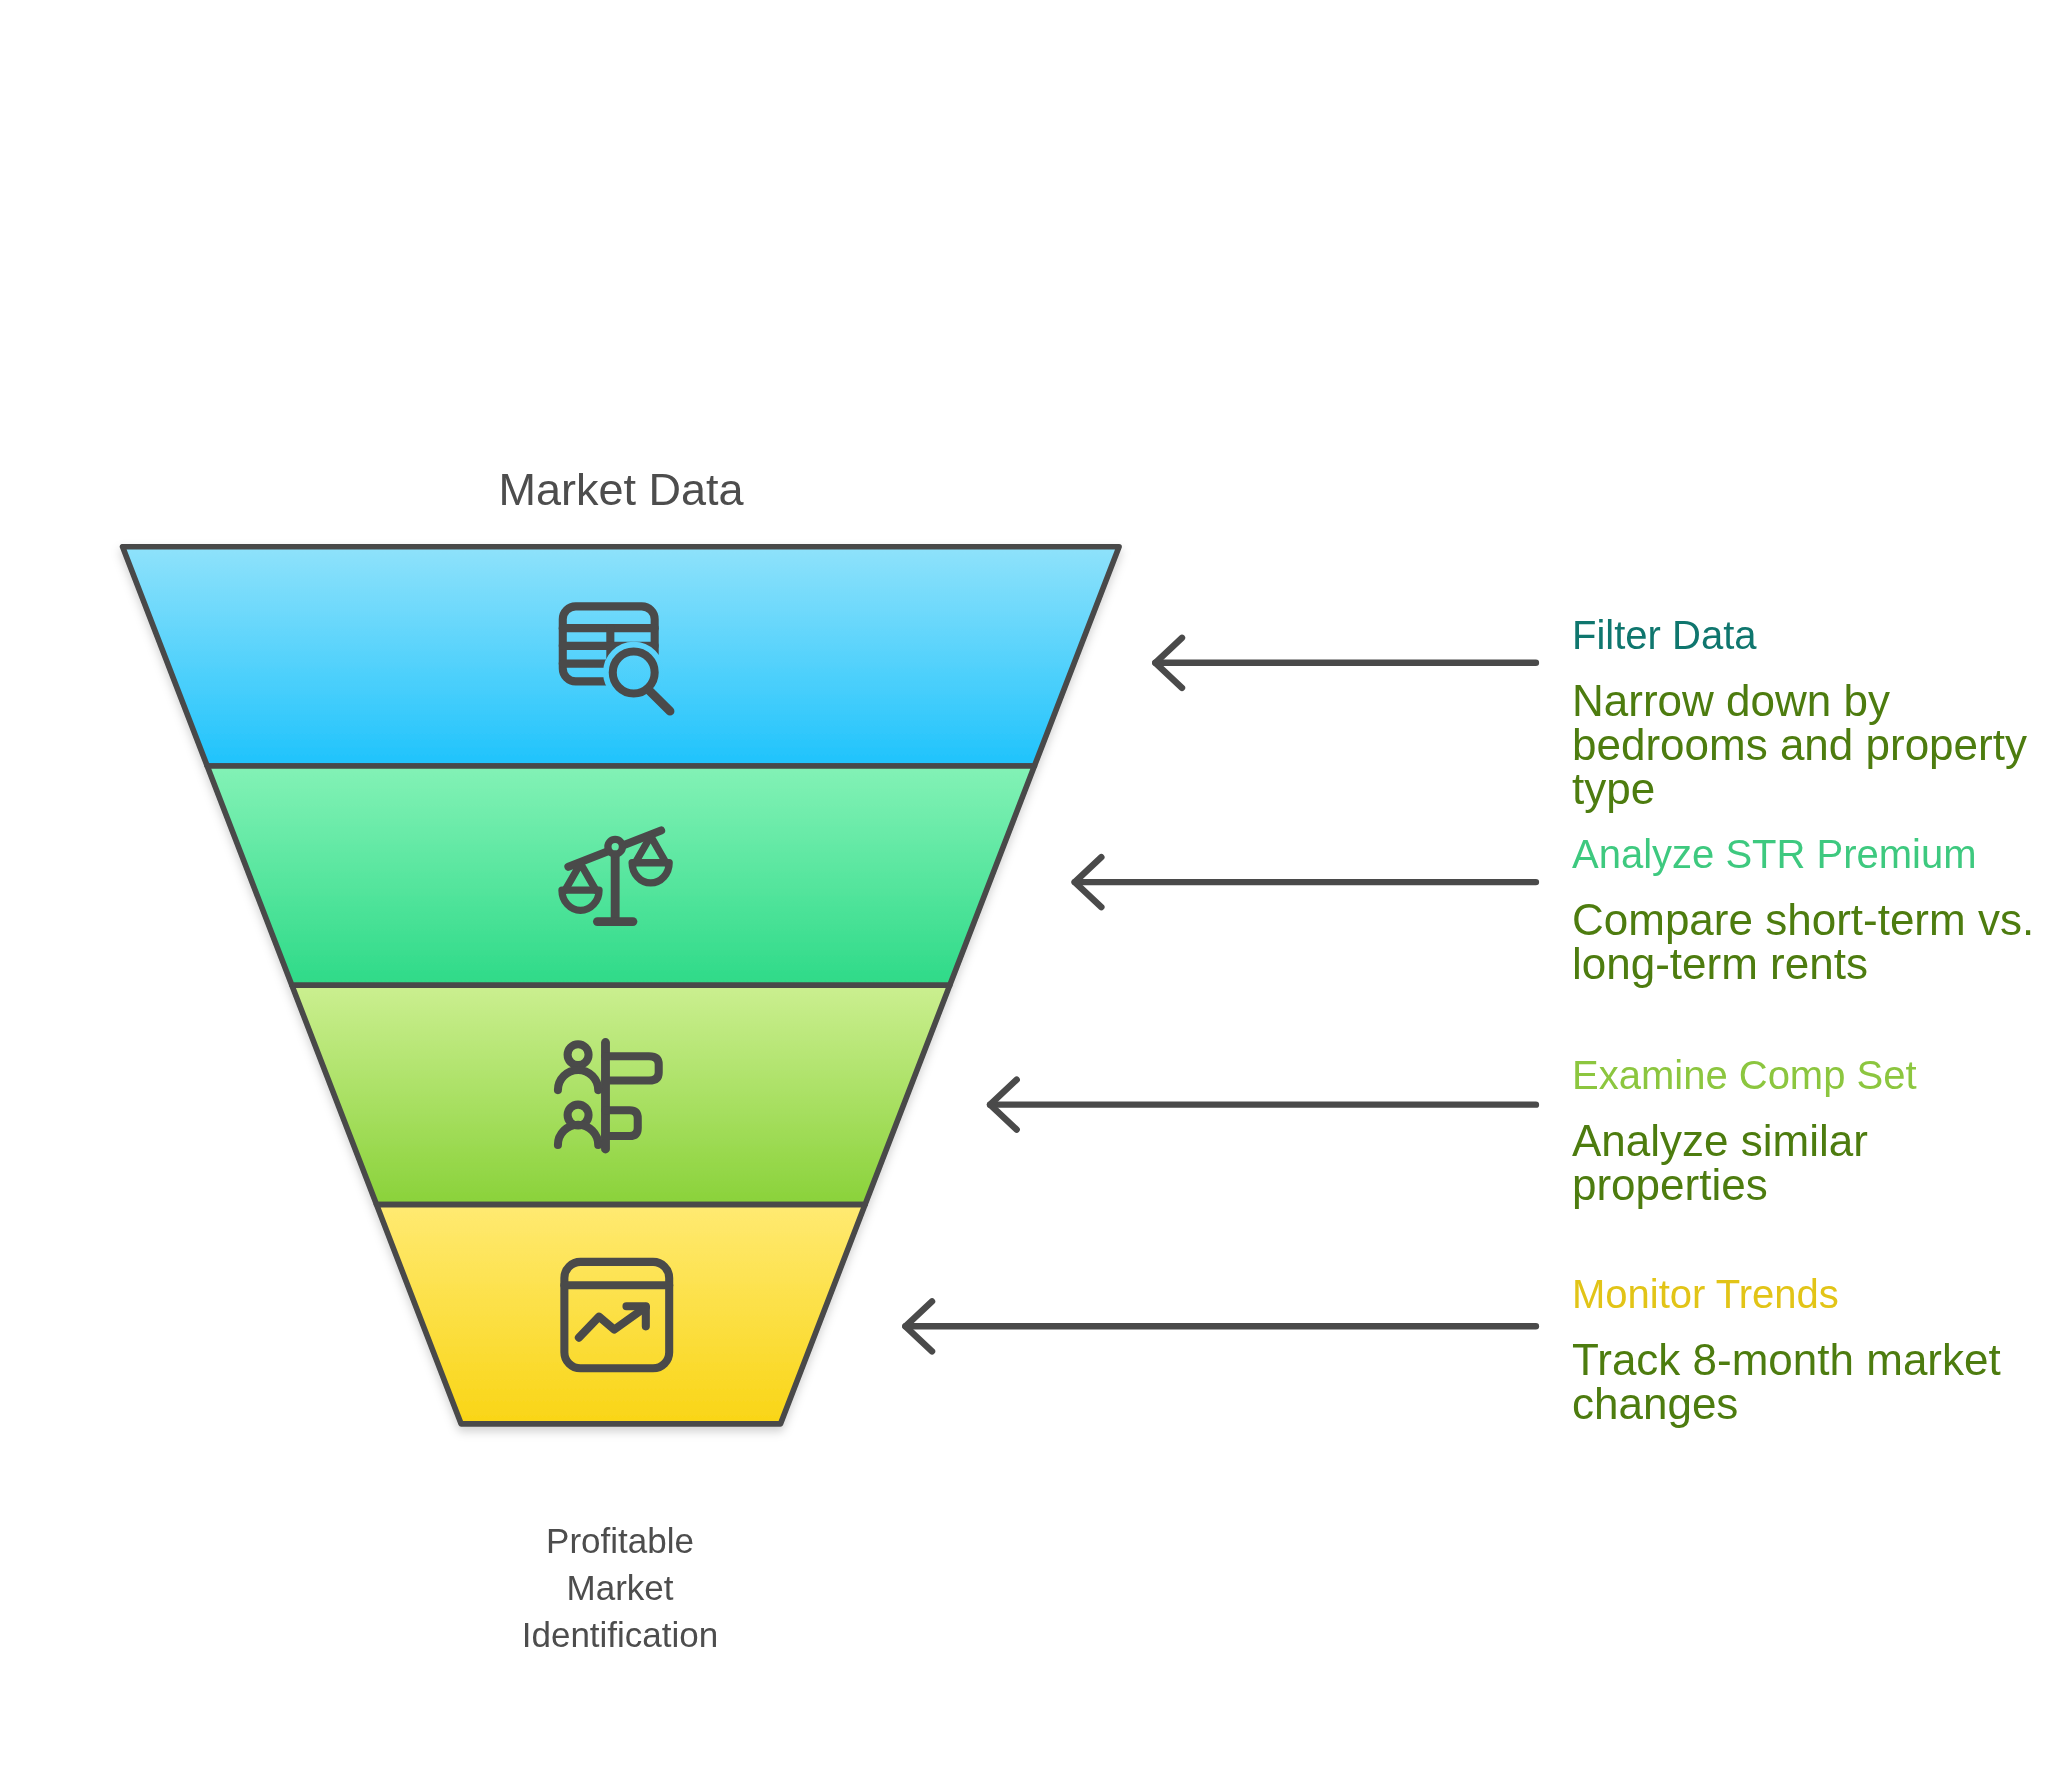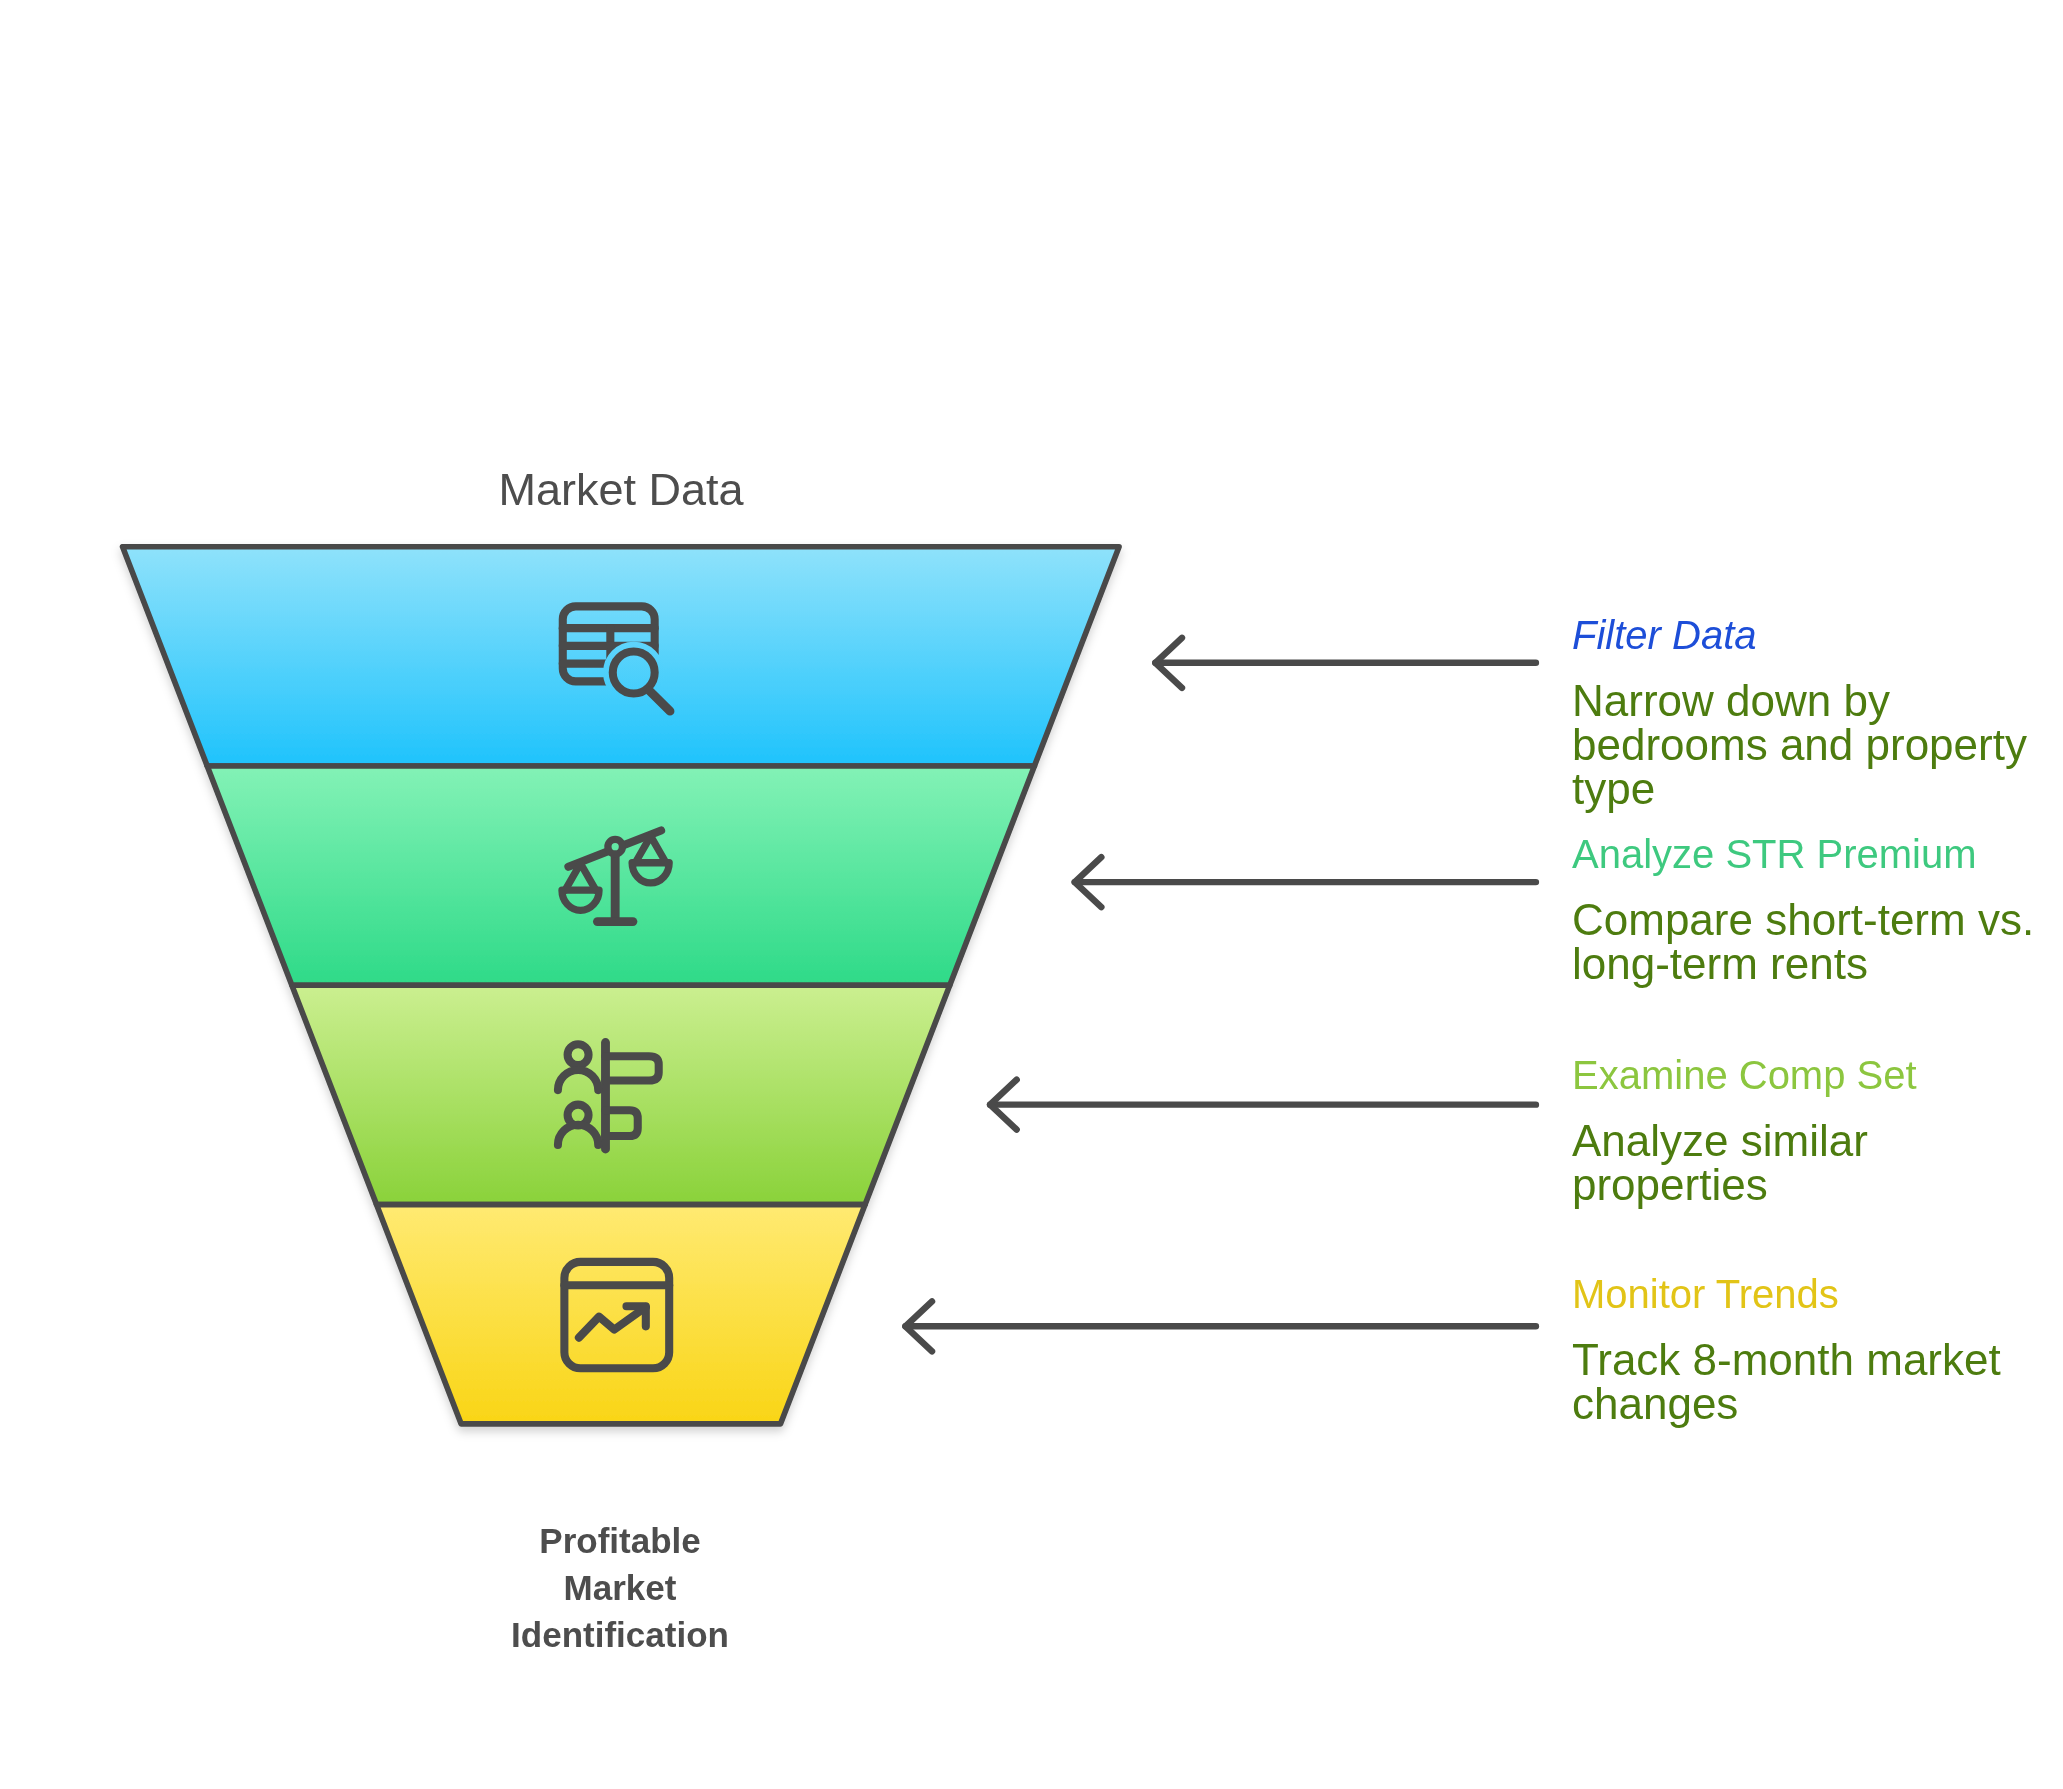--- a/index.html
+++ b/index.html
@@ -29,21 +29,21 @@
     color:#4D4D4D;
   }
   .bottom-label{
     position:absolute;
     top:1517px; left:459px; width:322px;
     text-align:center;
     font-size:35px;
     color:#4D4D4D;
     line-height:47px;
   }
-  .bottom-label span{display:block;font-weight:bold;}
+  .bottom-label span{display:block;}
   .funnel-svg{
     position:absolute;
     top:0; left:0;
   }
   .stage-block{
     position:absolute;
     left:1572px;
     width:468px;
   }
   .stage-heading{
@@ -51,21 +51,21 @@
     font-weight:400;
     line-height:45px;
     margin:0;
   }
   .stage-desc{
     margin-top:21px;
     font-size:44px;
     line-height:44px;
     color:#4d7c0f;
   }
-  .stage-0 .stage-heading{color:#1d4ed8;font-style:italic;}
+  .stage-0 .stage-heading{color:#0f766e;}
   .stage-1 .stage-heading{color:#3EC97F;}
   .stage-2 .stage-heading{color:#8CC63F;}
   .stage-3 .stage-heading{color:#E2C417;}
   .block-0{top:613px;}
   .block-1{top:832px;}
   .block-2{top:1053px;}
   .block-3{top:1272px;}
 </style>
 </head>
 <body>

